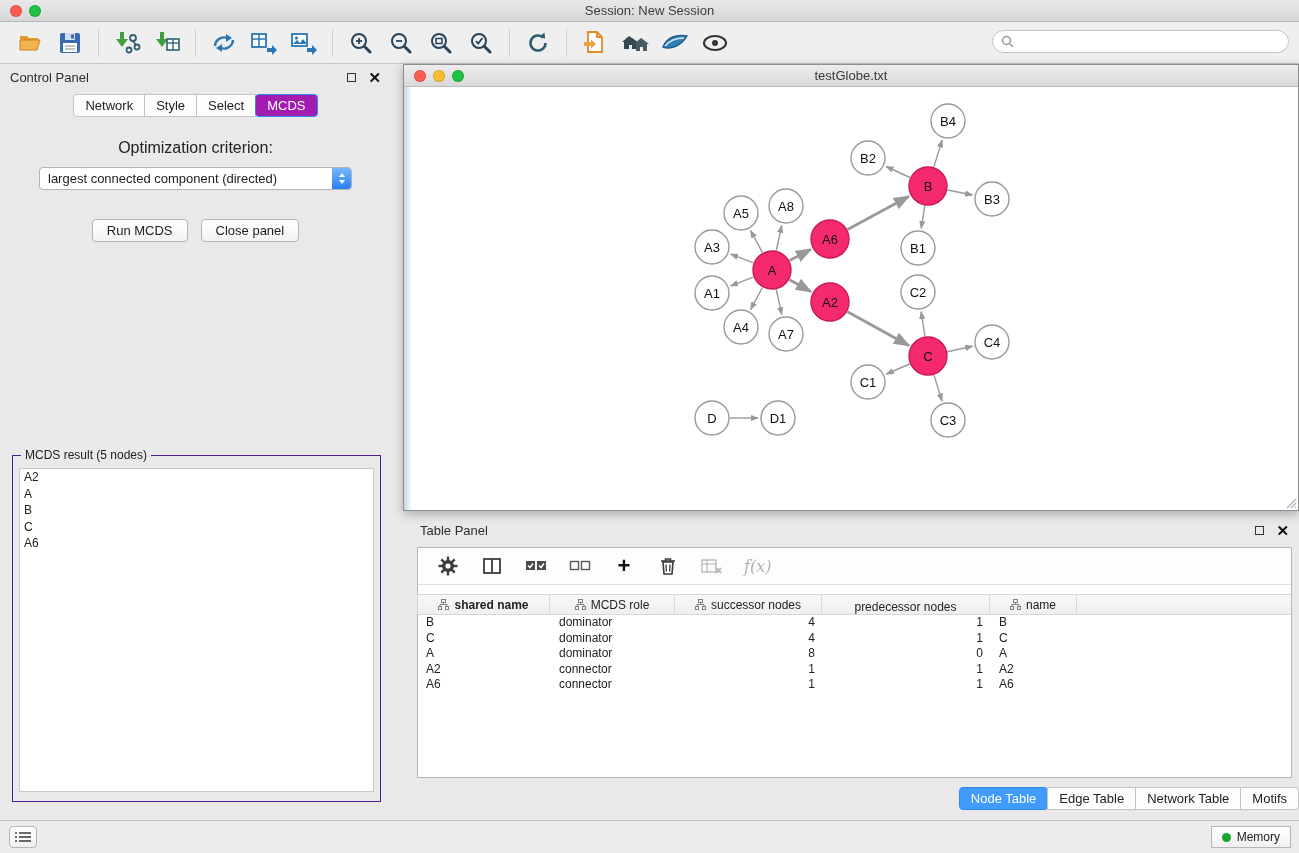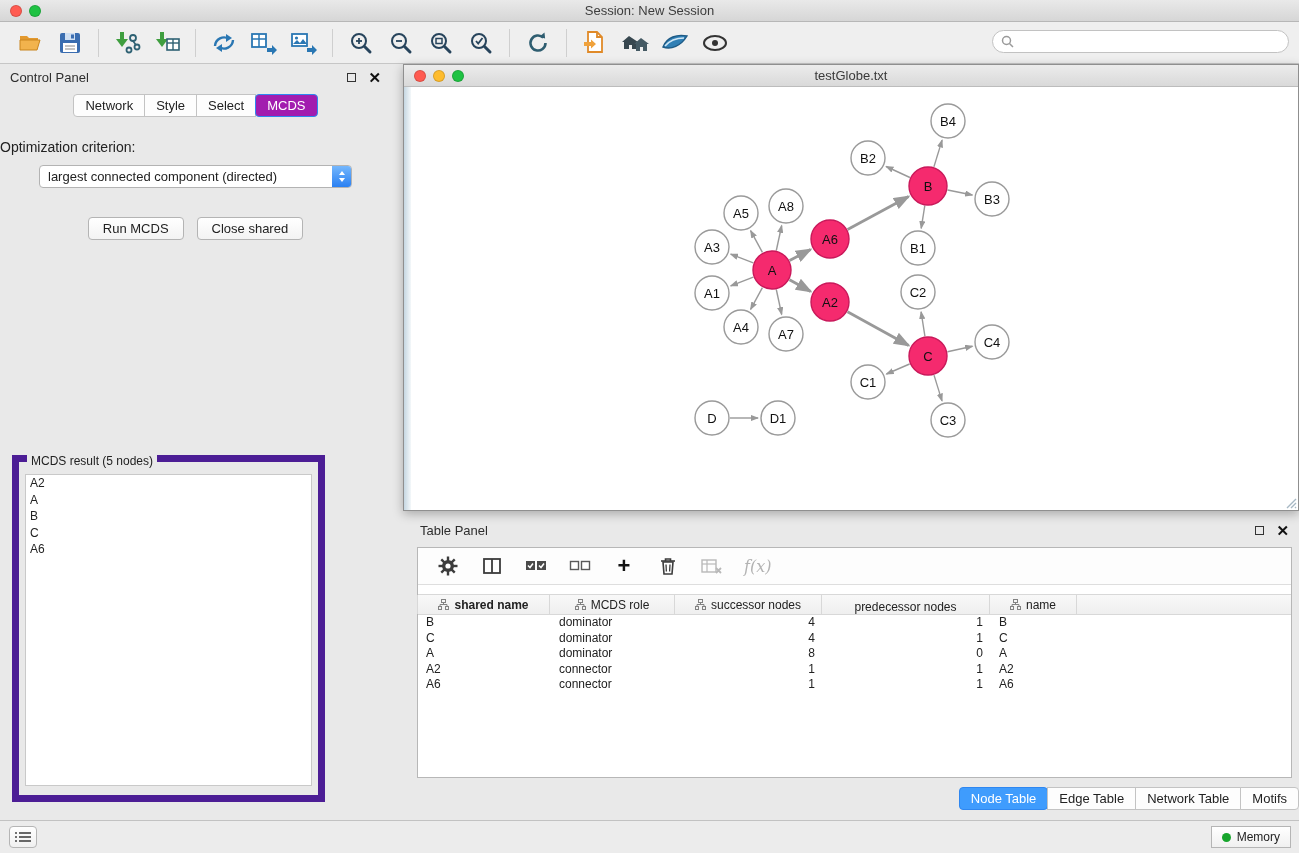--- a/index.html
+++ b/index.html
@@ -28,32 +28,32 @@
   .control-panel { position:absolute; left:0; top:64px; width:391px; height:756px; }
   .panel-header { height:26px; display:flex; align-items:center; padding:0 10px; font-size:13px; color:#2e2e2e; }
   .panel-header .sp { flex:1; }
   .float-ic { width:9px; height:9px; border:1.5px solid #333; margin-right:12px; }
   .close-ic { font-size:15px; font-weight:bold; color:#111; line-height:1; }
   .seg-row { display:flex; justify-content:center; margin-top:4px; }
   .seg-tab { padding:3px 11px; background:#fdfdfd; border:1px solid #c3c3c3; font-size:13px; color:#222; margin-left:-1px; }
   .seg-tab:first-child { border-radius:4px 0 0 4px; margin-left:0; }
   .seg-tab:last-child { border-radius:0 4px 4px 0; }
   .seg-tab.active { background:#a21caf; border-color:#2f87f0; color:#fff; border-radius:4px; }
-  .opt-label { font-size:14px; margin-top:22px; }
+  .opt-label { text-align:center; font-size:16px; margin-top:22px; }
   .popup { display:flex; align-items:stretch; width:313px; height:23px; margin:10px auto 0 auto;
     background:#fff; border:1px solid #b3b3b3; border-radius:4px; overflow:hidden;gap:19px; }
   .popup .txt { flex:1; font-size:13px; padding:3px 8px 0 8px; white-space:nowrap; }
   .popup .step { width:19px; background:linear-gradient(#74b7fd,#2a80f2); display:flex; flex-direction:column;
     align-items:center; justify-content:center; }
   .tri-up { width:0; height:0; border-left:3.5px solid transparent; border-right:3.5px solid transparent; border-bottom:4.5px solid #fff; margin-bottom:2.5px; }
   .tri-down { width:0; height:0; border-left:3.5px solid transparent; border-right:3.5px solid transparent; border-top:4.5px solid #fff; }
   .btn-row { display:flex; justify-content:center; gap:13px; margin-top:13px; }
   .btn { background:linear-gradient(#ffffff,#f3f3f3); border:1px solid #b4b4b4; border-radius:4px;
     padding:3px 14px; font-size:13px; color:#222;margin-top:16px; }
-  .mcds-field { position:absolute; left:12px; top:391px; width:313px; height:347px; border:7px solid #4c1d95; }
+  .mcds-field { position:absolute; left:12px; top:391px; width:369px; height:347px; border:1px solid #4c1d95; }
   .mcds-legend { position:absolute; left:8px; top:-8px; background:#e9e9e9; padding:0 4px; font-size:12px; color:#222; }
   .mcds-listbox { position:absolute; left:6px; right:6px; top:12px; bottom:9px; background:#fff; border:1px solid #c9c9c9; overflow:auto; }
   .mcds-item { font-size:12px; padding:1px 4px; line-height:14.5px; }
 
   
   .net-window { position:absolute; left:403px; top:64px; width:896px; height:447px; background:#fff;
     border:1px solid #8f8f8f; box-shadow:0 3px 10px rgba(0,0,0,.28); }
   .net-titlebar { position:relative; height:22px; background:linear-gradient(#ececec,#d9d9d9);
     border-bottom:1px solid #bcbcbc; display:flex; align-items:center; justify-content:center; font-size:13px; color:#3a3a3a; }
   .net-canvas { position:relative; width:100%; height:423px; background:#fff; }
@@ -250,21 +250,21 @@
     <div class="opt-label">Optimization criterion:</div>
     <div class="popup">
       <span class="txt">largest connected component (directed)</span>
       <span class="step">
           <span class="tri-up"></span>
           <span class="tri-down"></span>
         </span>
     </div>
     <div class="btn-row">
       <button class="btn">Run MCDS</button>
-      <button class="btn">Close shared</button>
+      <button class="btn">Close panel</button>
     </div>
     <div class="mcds-field">
       <span class="mcds-legend">MCDS result (5 nodes)</span>
       <div class="mcds-listbox" id="mcds-list">
           <div class="mcds-item">A2</div>
           <div class="mcds-item">A</div>
           <div class="mcds-item">B</div>
           <div class="mcds-item">C</div>
           <div class="mcds-item">A6</div>
         </div>

